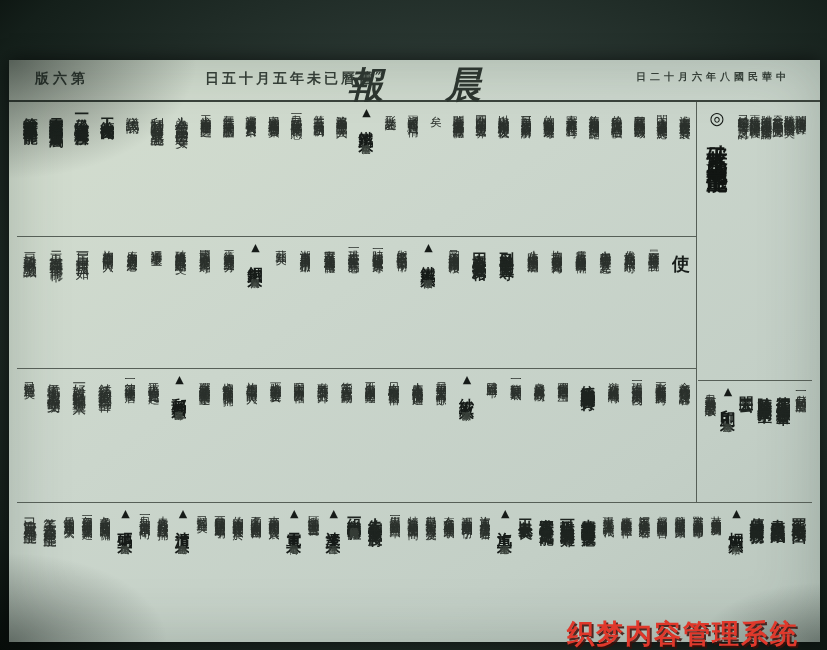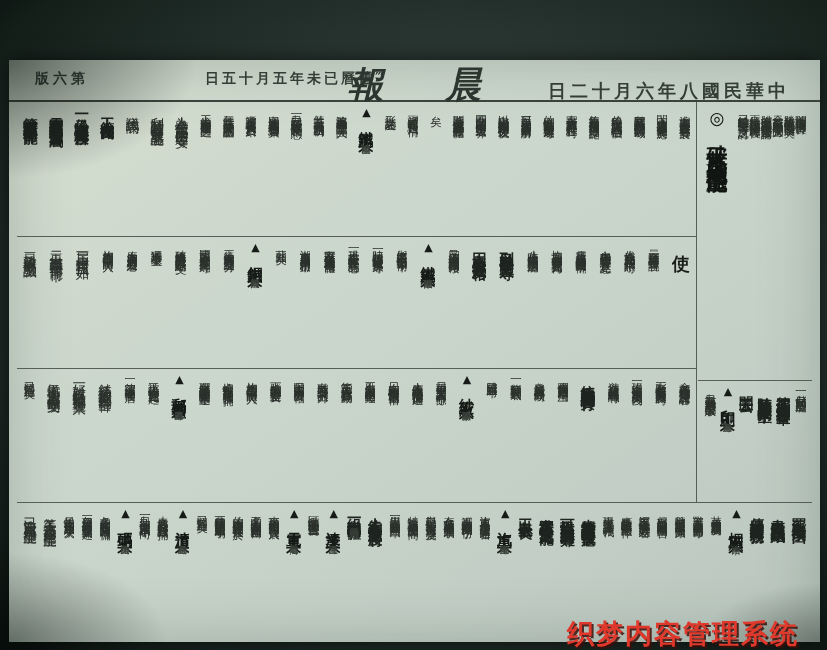--- a/index.html
+++ b/index.html
@@ -17,21 +17,21 @@
   .shade{position:absolute;pointer-events:none;}
   .shade.tl{left:0;top:0;width:190px;height:120px;background:radial-gradient(ellipse at 0% 0%, rgba(10,18,14,.55), transparent 70%);}
   .shade.bl{left:0;bottom:0;width:160px;height:90px;background:radial-gradient(ellipse at 0% 100%, rgba(10,18,14,.45), transparent 70%);}
   .shade.br{right:0;bottom:0;width:120px;height:60px;background:radial-gradient(ellipse at 100% 100%, rgba(10,18,14,.35), transparent 70%);}
 
   .masthead{position:absolute;left:0;top:0;width:100%;height:40px;border-bottom:2px solid #39423b;}
   .mh{position:absolute;top:10px;font-weight:bold;color:#343e37;white-space:nowrap;}
   .mh.page{left:26px;font-size:14px;letter-spacing:4px;}
   .mh.lunar{left:196px;font-size:14px;letter-spacing:3px;}
   .mh.title{left:50%;transform:translateX(-50%);top:1px;font-size:36px;letter-spacing:62px;text-indent:62px;color:#2c352f;font-style:italic;}
-  .mh.greg{right:30px;font-size:18px;letter-spacing:4px;margin-top:9px;}
+  .mh.greg{right:30px;font-size:10px;letter-spacing:4px;}
 
   .content{position:absolute;left:8px;top:42px;width:795px;height:538px;}
   .left-region{position:absolute;left:0;top:0;width:679px;height:400px;border-right:1px solid #565f57;}
   .band{box-sizing:border-box;width:100%;display:flex;flex-direction:row-reverse;justify-content:space-between;overflow:hidden;padding:4px 6px;}
   .b0{height:134px;}
   .b1{height:132px;border-top:1px solid #565f57;}
   .b2{height:122px;border-top:1px solid #565f57;}
   .b3{position:absolute;left:0;top:400px;width:795px;height:138px;border-top:1px solid #565f57;}
   .right-region{position:absolute;right:0;top:0;width:114px;height:400px;}
   .rt{height:278px;}

